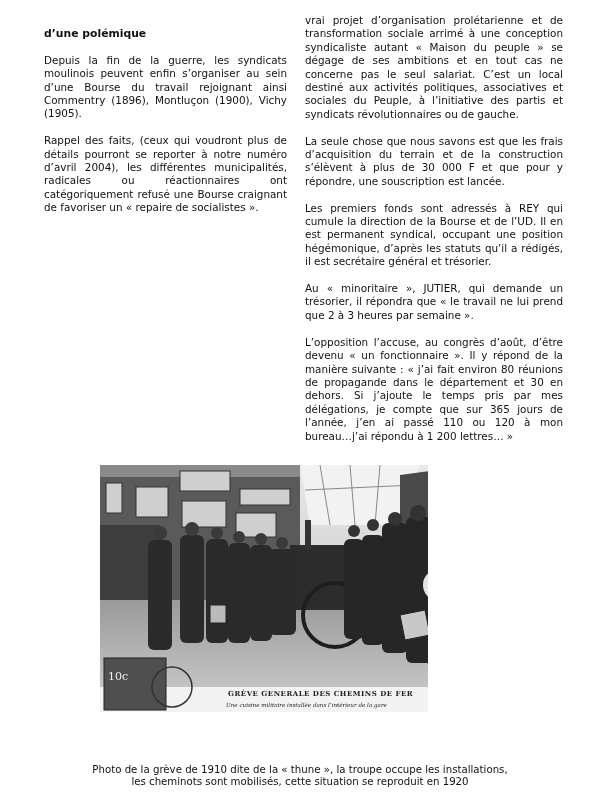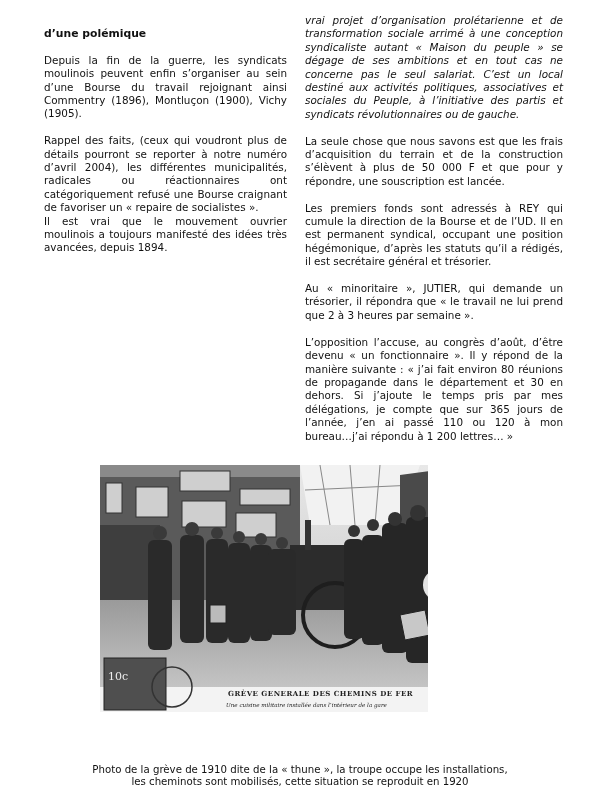--- a/index.html
+++ b/index.html
@@ -6,46 +6,45 @@
   body { width: 600px; height: 800px; position: relative; overflow: hidden;
          font-family: "DejaVu Sans", sans-serif; color: #111; }
   .page { position: absolute; left: 0; top: 0; width: 600px; height: 800px; background: #fff; }
   .col { position: absolute; top: 14px; font-size: 10.4px; line-height: 13.4px; text-align: justify; }
   .col-left { left: 44px; width: 243px; }
   .col-right { left: 305px; width: 258px; }
   .col p { margin: 0 0 13.4px 0; hyphens: manual; }
   .col p.tight { margin-bottom: 0; }
   .title { font-weight: bold; font-size: 10.8px; line-height: 13.4px; margin: 0 0 13px 0; text-align: justify; }
   .title .indent { padding-left: 20px; }
-  .it { font-style: italic; }
+  .it { }
 
   .photo { position: absolute; left: 100px; top: 465px; width: 328px; height: 247px;
            background: #f0abfc; overflow: hidden; }
   .photo svg { display: block; }
   .caption { position: absolute; left: 90px; top: 764px; width: 420px; text-align: center;
              font-size: 10.2px; line-height: 12.4px; color: #111; }
 </style>
 </head>
 <body>
 
 <div class="page">
 
   <div class="col col-left">
     <div class="title">
       <br>
       <span>d’une polémique</span>
     </div>
     <p>Depuis la fin de la guerre, les syndicats moulinois peuvent enfin s’organiser au sein d’une Bourse du travail rejoignant ainsi Commentry (1896), Montluçon (1900), Vichy (1905).</p>
     <p class="tight">Rappel des faits, (ceux qui voudront plus de détails pourront se reporter à notre numéro d’avril 2004), les différentes municipalités, radicales ou réactionnaires ont catégoriquement refusé une Bourse craignant de favoriser un « repaire de socialistes ».</p>
-    <p class="tight">Il est vrai que le mouvement ouvrier moulinois a toujours manifesté des idées très avancées, depuis 1894.</p>
   </div>
 
   <div class="col col-right">
     <p class="it">vrai projet d’organisation prolétarienne et de transformation sociale arrimé à une conception syndicaliste autant « Maison du peuple » se dégage de ses ambitions et en tout cas ne concerne pas le seul salariat. C’est un local destiné aux activités politiques, associatives et sociales du Peuple, à l’initiative des partis et syndicats révolutionnaires ou de gauche.</p>
-    <p>La seule chose que nous savons est que les frais d’acquisition du terrain et de la construction s’élèvent à plus de 50 000 F et que pour y répondre, une souscription est lancée.</p>
+    <p>La seule chose que nous savons est que les frais d’acquisition du terrain et de la construction s’élèvent à plus de 30 000 F et que pour y répondre, une souscription est lancée.</p>
     <p>Les premiers fonds sont adressés à REY qui cumule la direction de la Bourse et de l’UD. Il en est permanent syndical, occupant une position hégémonique, d’après les statuts qu’il a rédigés, il est secrétaire général et trésorier.</p>
     <p>Au « minoritaire », JUTIER, qui demande un trésorier, il répondra que « le travail ne lui prend que 2 à 3 heures par semaine ».</p>
     <p class="tight">L’opposition l’accuse, au congrès d’août, d’être devenu « un fonctionnaire ». Il y répond de la manière suivante : « j’ai fait environ 80 réunions de propagande dans le département et 30 en dehors. Si j’ajoute le temps pris par mes délégations, je compte que sur 365 jours de l’année, j’en ai passé 110 ou 120 à mon bureau…j’ai répondu à 1 200 lettres… »</p>
   </div>
 
   <div class="photo">
     <svg width="376" height="247" viewBox="0 0 376 247" xmlns="http://www.w3.org/2000/svg">
       <defs>
         <linearGradient id="sky" x1="0" y1="0" x2="0" y2="1">
           <stop offset="0" stop-color="#e8e8e8"></stop>

